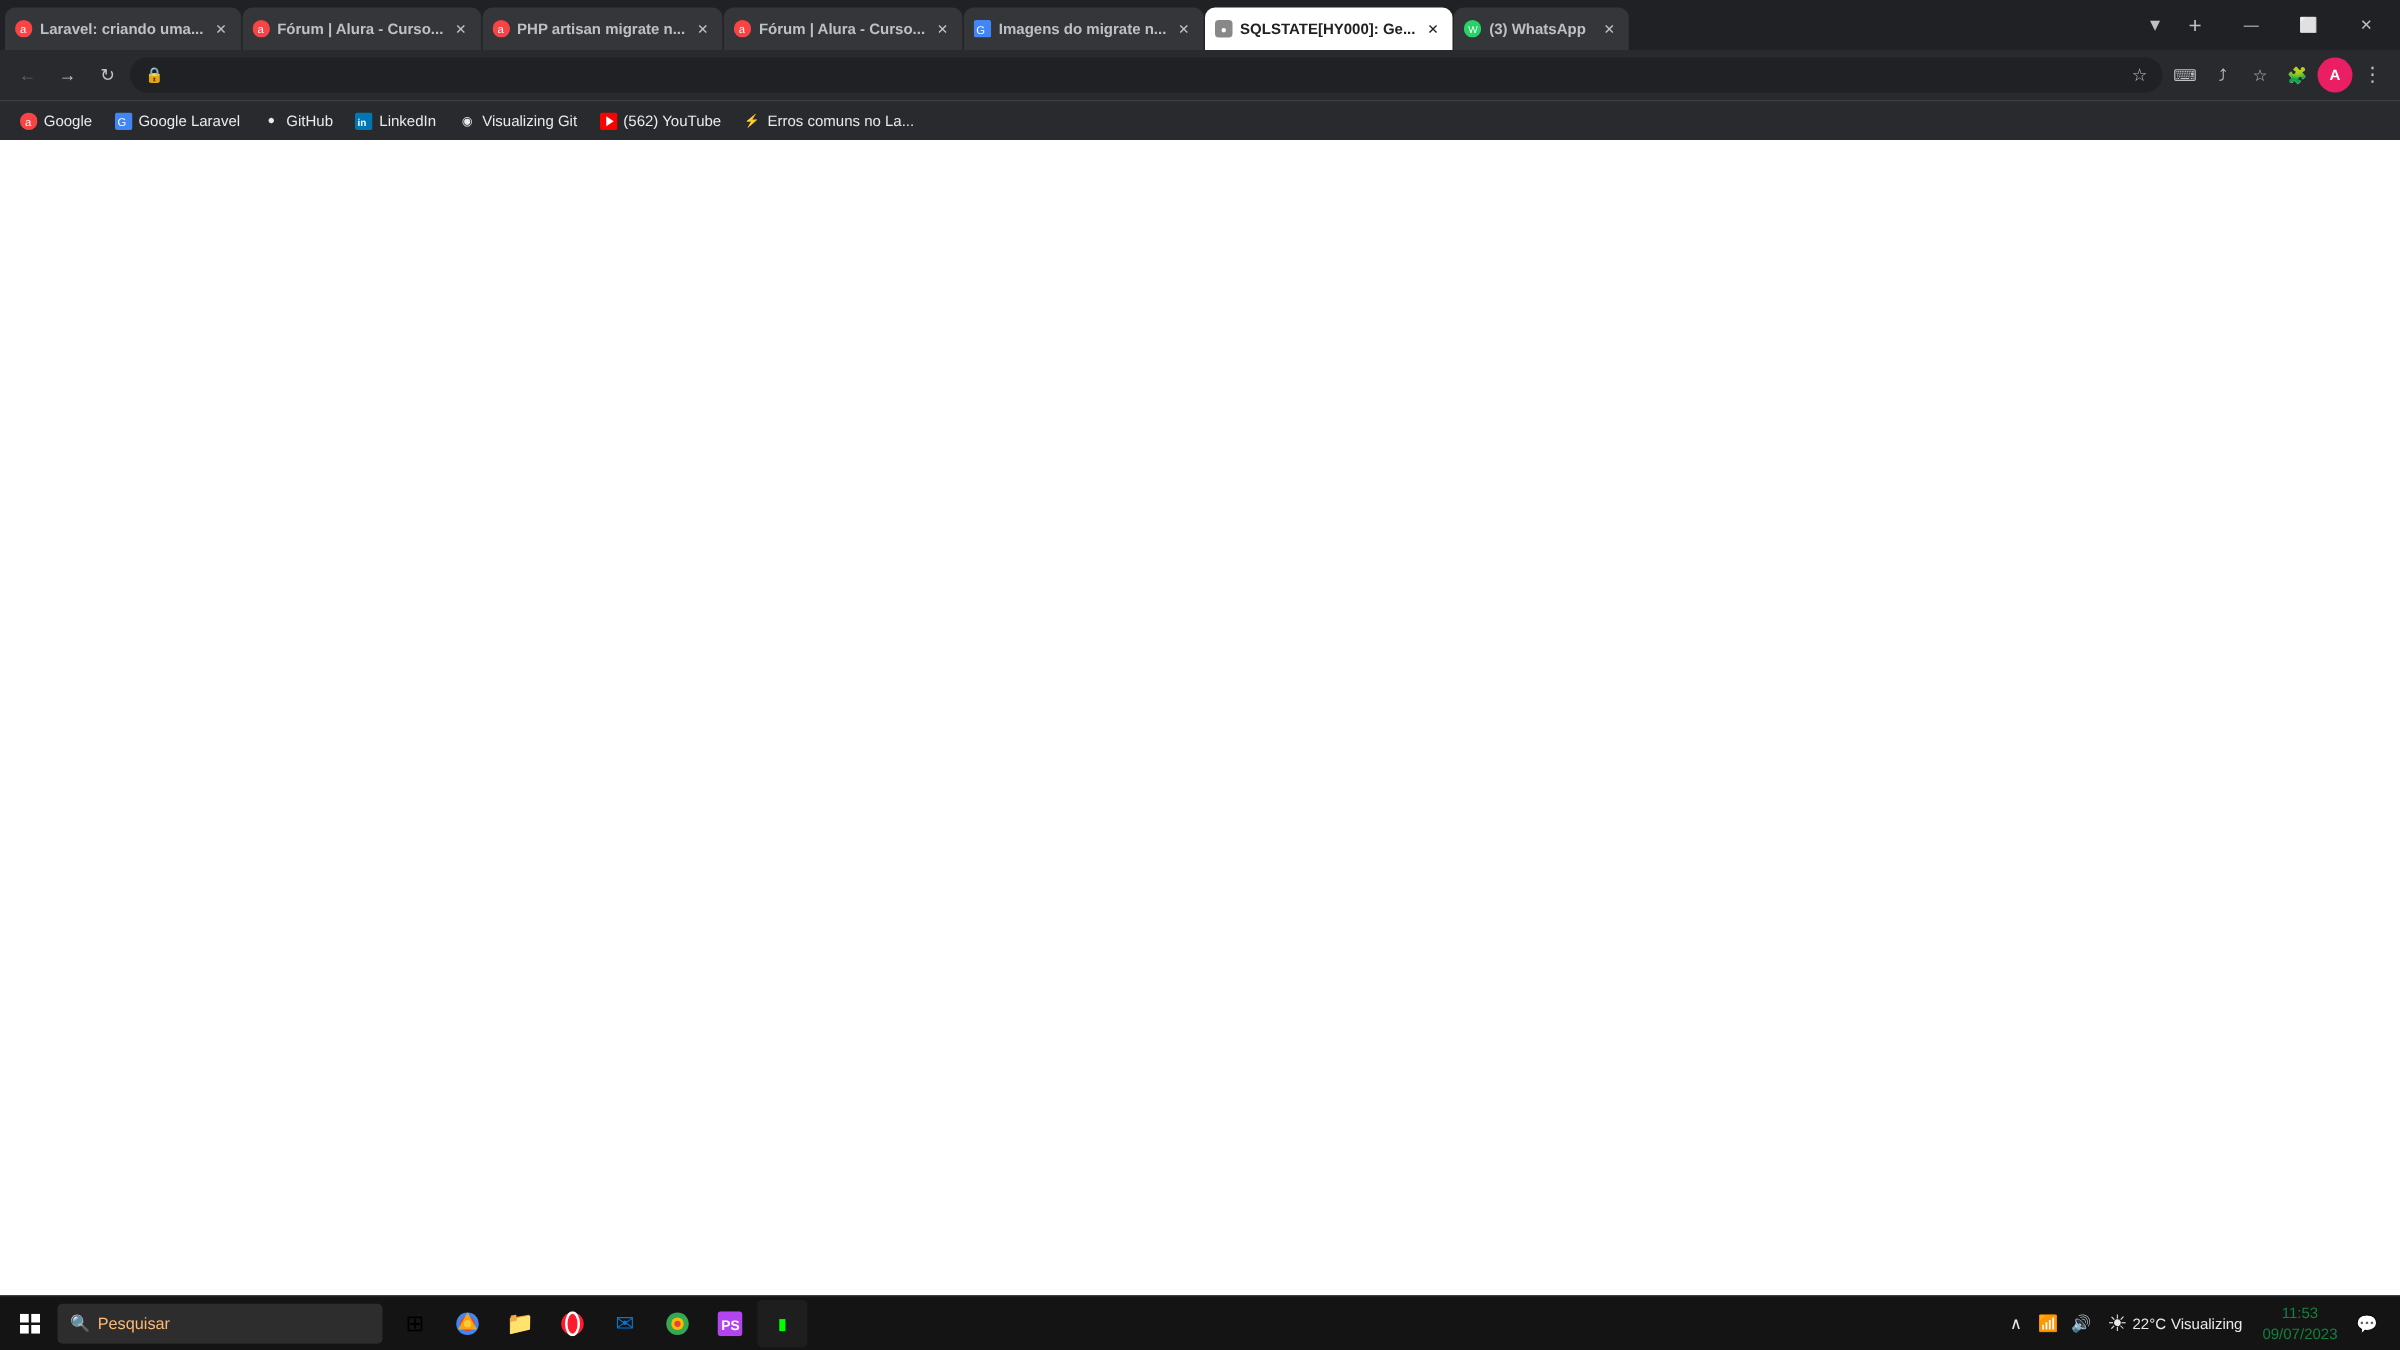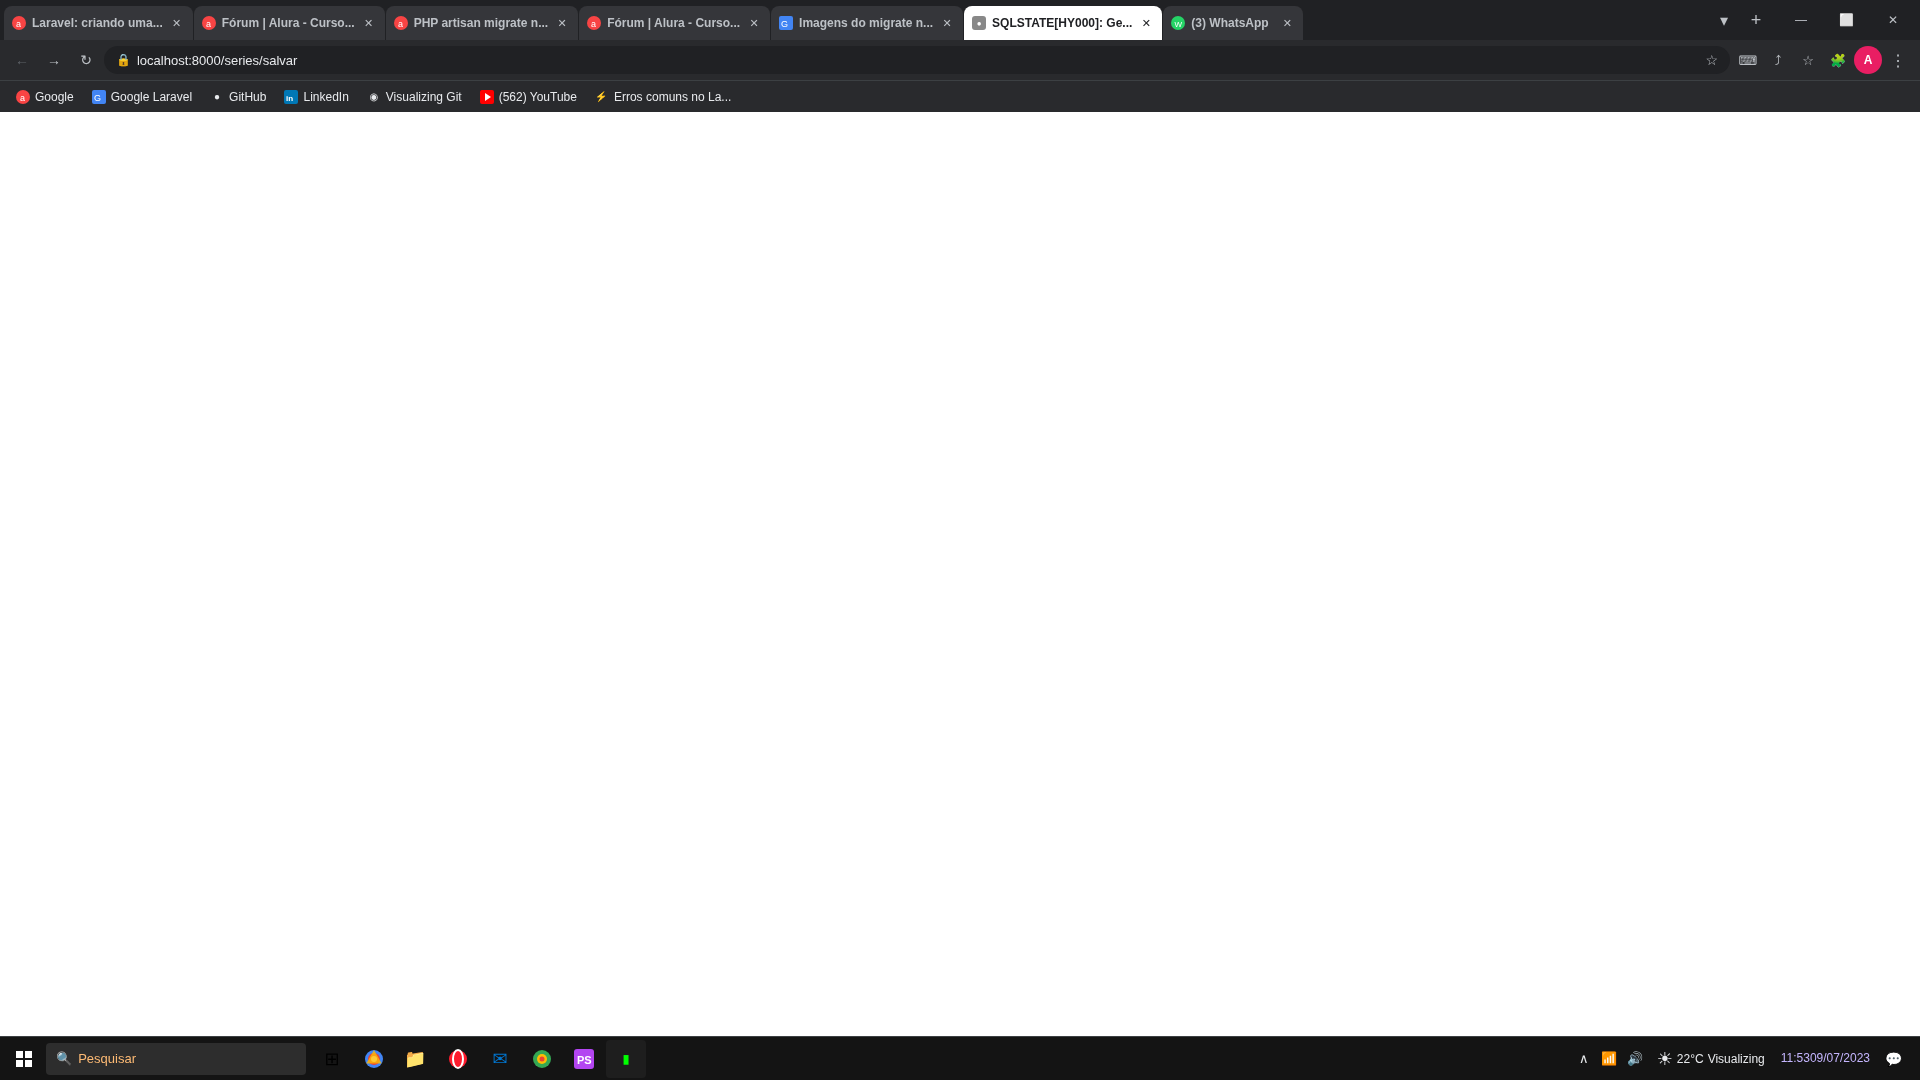--- a/index.html
+++ b/index.html
@@ -254,23 +254,23 @@
       height: 22px;
       display: flex;
       align-items: center;
       justify-content: center;
       font-size: 13px;
       color: #e8eaed;
       cursor: pointer;
     }
     .clock {
       display: flex;
-      flex-direction: row;
-      align-items: center;
-      color: #c4b5fd;
+      flex-direction: column;
+      align-items: center;
+      color: #15803d;
       font-size: 12px;
       line-height: 1.4;
       cursor: pointer;
       padding: 0 6px;
     }
     .weather-widget {
       display: flex;
       align-items: center;
       gap: 4px;
       color: #e8eaed;
@@ -381,21 +381,20 @@
     <div class="win-btn close">✕</div>
   </div>
 </div>
 
 <div class="nav-bar">
   <div class="nav-btn disabled">←</div>
   <div class="nav-btn">→</div>
   <div class="nav-btn">↻</div>
   <div class="address-bar">
     <span style="color:#bdc1c6;font-size:12px;">🔒</span>
-    <span class="url-text">localhost:8000/series/salvar</span>
     <span style="color:#bdc1c6;font-size:14px; margin-left:auto;">☆</span>
   </div>
   <div class="nav-actions">
     <div class="nav-btn" style="font-size:13px;">⌨</div>
     <div class="nav-btn" style="font-size:13px;">⤴</div>
     <div class="nav-btn" style="font-size:13px;">☆</div>
     <div class="nav-btn" style="font-size:13px;">🧩</div>
     <div class="nav-btn" style="width:28px;height:28px;border-radius:50%;background:#e91e63;color:white;font-size:12px;font-weight:bold;">A</div>
     <div class="nav-btn" style="font-size:16px;">⋮</div>
   </div>

